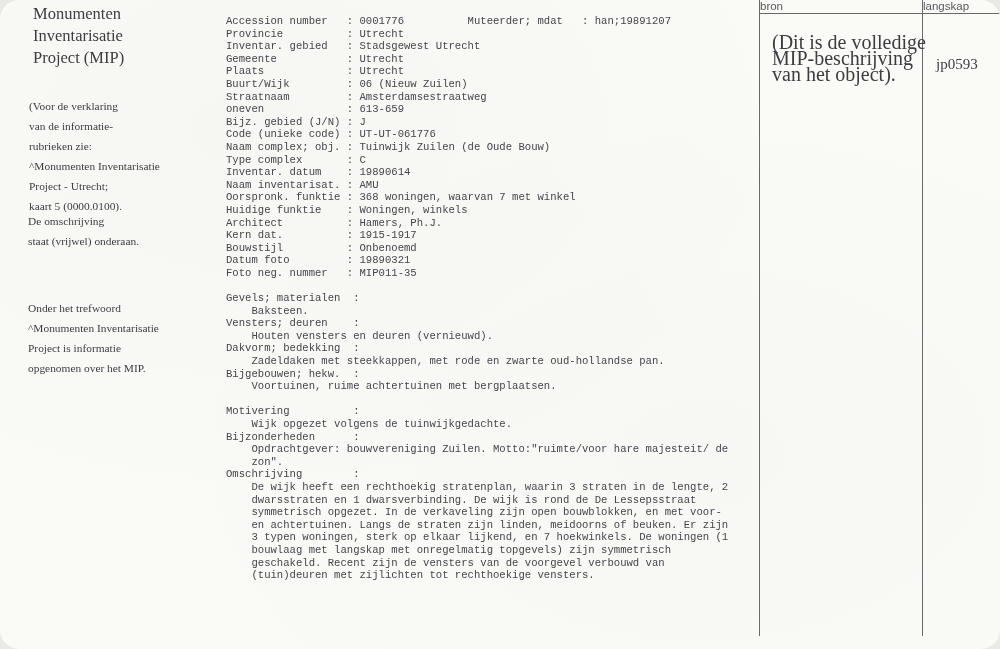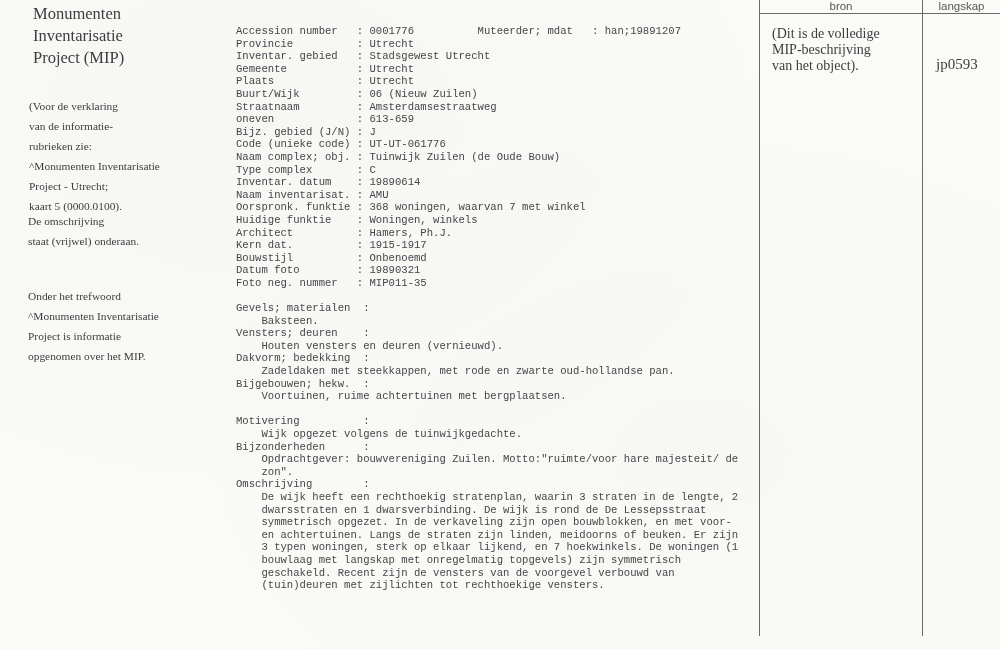--- a/index.html
+++ b/index.html
@@ -11,62 +11,63 @@
   html,body{margin:0;padding:0;background:#e9e9e6;}
   .page{
     position:relative;
     width:1000px;height:649px;
     background:
       radial-gradient(ellipse at 25% 20%, rgba(0,0,0,0.015), transparent 55%),
       radial-gradient(ellipse at 70% 70%, rgba(0,0,0,0.012), transparent 60%),
       var(--paper);
     overflow:hidden;
     font-family:"Liberation Serif", serif;
+    border-radius:19px;
   }
   
   .sidebar-title{
     position:absolute;left:33px;top:3px;
     font-size:16.5px;line-height:22px;
     color:var(--ink-serif);
     white-space:pre-line;
   }
   .note{
     position:absolute;width:205px;
     font-size:11.4px;line-height:20px;
     color:var(--ink-serif);
     white-space:pre-line;
   }
   #note1{left:29px;top:96px;}
   #note2{left:28px;top:204px;margin-top:7px;}
-  #note3{left:28px;top:286px;}
+  #note3{left:28px;top:298px;}
   .note b{font-weight:normal;}
   
   .typed{
-    position:absolute;left:222px;top:11px;margin:14px;
+    position:absolute;left:222px;top:11px;margin:4px;
     font-family:"Liberation Mono","DejaVu Sans Mono",monospace;
     font-size:10.6px;line-height:12.6px;
     color:var(--ink-typed);
     white-space:pre;
   }
   
   .vline{position:absolute;top:0;width:1px;height:636px;background:var(--rule);}
   #vline-bron{left:759px;}
   #vline-verwerkt{left:922px;}
   .hline{position:absolute;top:13px;left:759px;width:241px;height:1px;background:var(--rule);}
   .col-header{
     position:absolute;top:0;
     font-family:"Liberation Sans", sans-serif;
     font-size:11.5px;line-height:13px;
-    color:#58595d;text-align:center;
+    color:#58595d;
   }
   #bron-header{left:760px;width:162px;}
   #verwerkt-header{left:923px;width:77px;}
   .bron-note{
-    position:absolute;left:772px;top:26px;width:155px;
-    font-size:14px;line-height:16px;
+    position:absolute;left:772px;top:34px;width:155px;
+    font-size:20px;line-height:16px;
     color:var(--ink-serif);
     white-space:pre-line;
   }
   .verwerkt-code{
     position:absolute;left:936px;top:56px;
     font-size:15px;color:var(--ink-serif);
   }
 </style>
 </head>
 <body>

